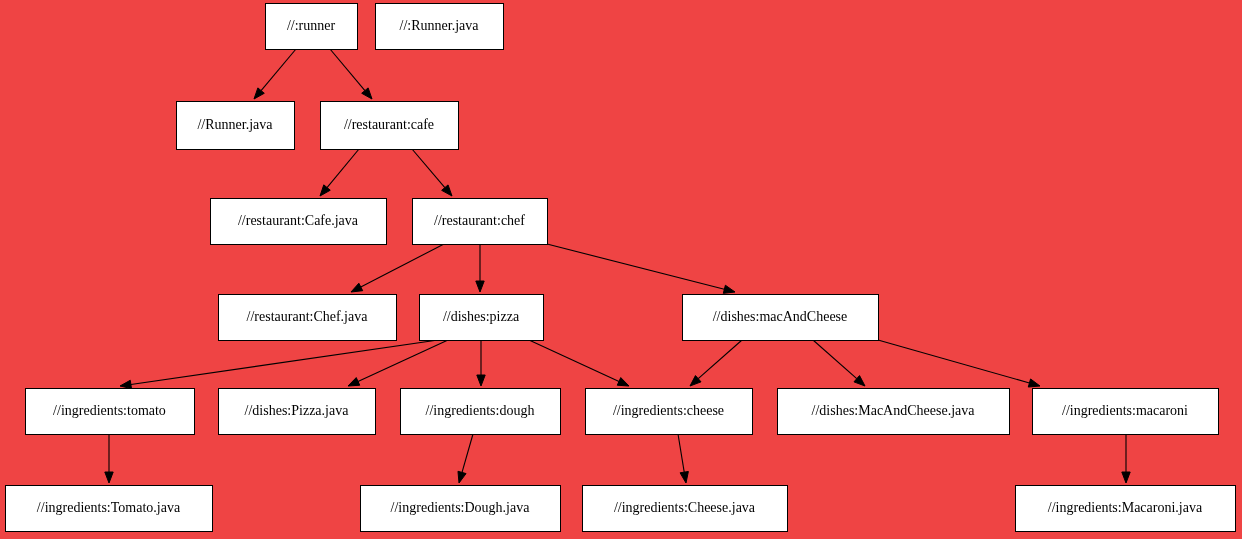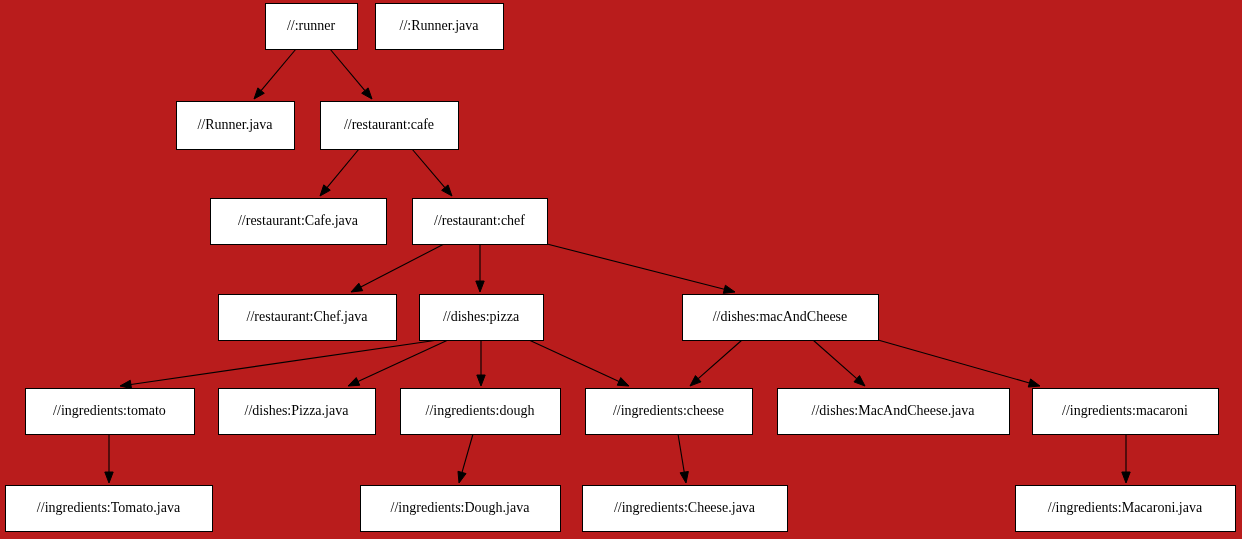--- a/index.html
+++ b/index.html
@@ -4,21 +4,21 @@
 <style>
   html, body {
     margin: 0;
     padding: 0;
     background: #ffffff;
   }
   #graph-root {
     position: relative;
     width: 1242px;
     height: 539px;
-    background: #b91c1c;
+    background: #ef4444;
     overflow: hidden;
     font-family: "Liberation Serif", "DejaVu Serif", serif;
   }
   svg#graph-canvas {
     display: block;
     width: 1242px;
     height: 539px;
   }
   .graph-node rect {
     fill: #ffffff;

